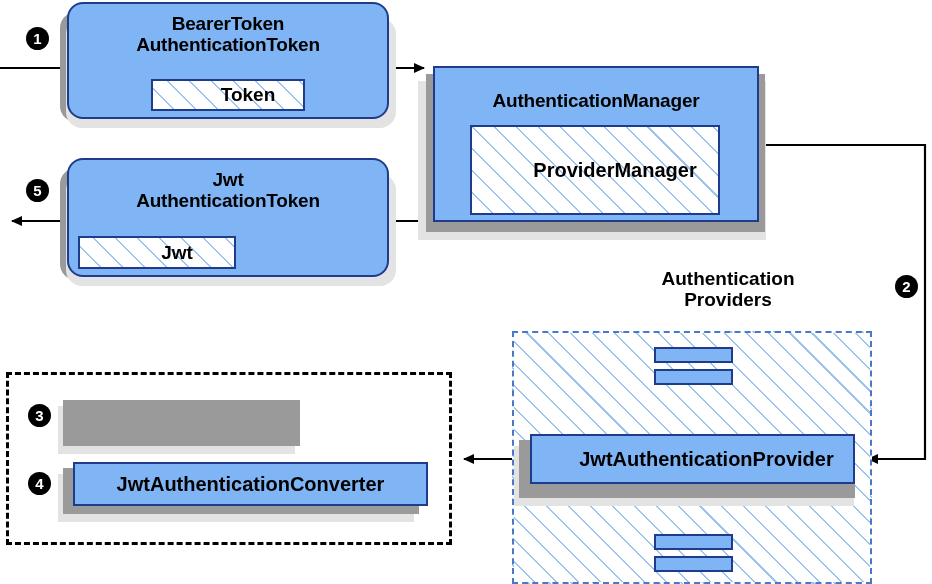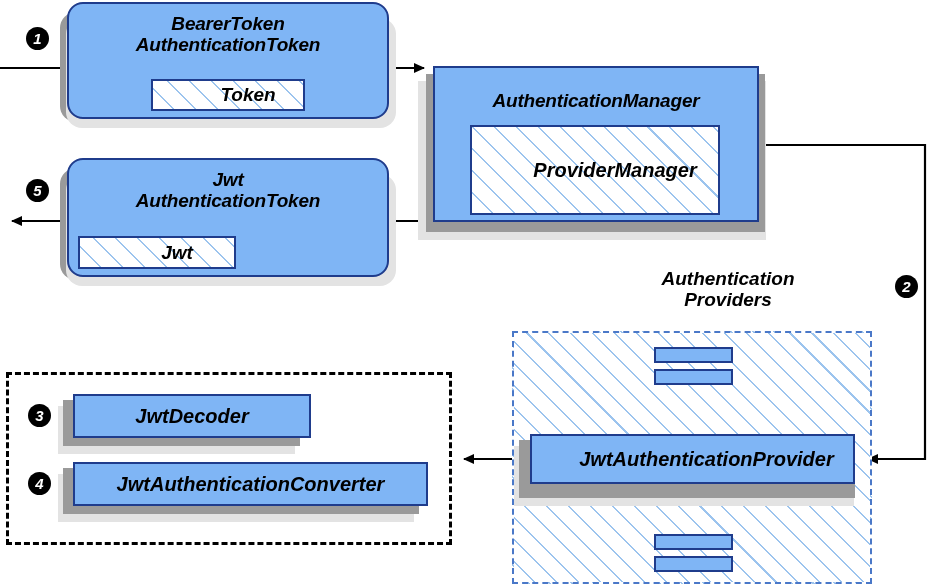--- a/index.html
+++ b/index.html
@@ -1,18 +1,18 @@
 <!DOCTYPE html>
 <html><head>
 <meta charset="utf-8">
 <style>
   html,body{margin:0;padding:0;background:#ffffff;}
   body{width:932px;height:584px;position:relative;overflow:hidden;
        font-family:"Liberation Sans",sans-serif;color:#000;}
-  .stage{position:absolute;left:0;top:0;width:932px;height:584px;font-style:italic;}
+  .stage{position:absolute;left:0;top:0;width:932px;height:584px;}
 
   
   .node{position:absolute;box-sizing:border-box;}
   .blue{background:#7FB5F5;border:2px solid #1F3C8C;}
   .rounded{border-radius:16px;}
   .shadow-a{position:absolute;background:#9a9a9a;}
   .shadow-b{position:absolute;background:#e3e3e3;}
 
   .title{position:absolute;width:100%;text-align:center;font-weight:bold;
          line-height:1.12;letter-spacing:-0.2px;}
@@ -144,24 +144,20 @@
     <span style="font-size:20px;font-weight:bold;margin-left:28px;">JwtAuthenticationProvider</span>
   </div>
 
   <div class="node blue" style="left:654px;top:534px;width:79px;height:16px;border-width:2px;"></div>
   <div class="node blue" style="left:654px;top:556px;width:79px;height:16px;border-width:2px;"></div>
 
   <div class="dashed-black" style="left:6px;top:372px;width:446px;height:173px;"></div>
 
   <div class="shadow-b" style="left:58px;top:406px;width:237px;height:48px;"></div>
   <div class="shadow-a" style="left:63px;top:400px;width:237px;height:46px;"></div>
-  <div class="node blue" style="left:73px;top:394px;width:238px;height:44px;border-width:2px;
-              display:flex;align-items:center;justify-content:center;">
-    <span style="font-size:20px;font-weight:bold;">JwtDecoder</span>
-  </div>
   <div class="callout" style="left:28px;top:404px;">
     <span>3</span>
   </div>
 
   <div class="shadow-b" style="left:58px;top:474px;width:356px;height:48px;"></div>
   <div class="shadow-a" style="left:63px;top:468px;width:356px;height:46px;"></div>
   <div class="node blue" style="left:73px;top:462px;width:355px;height:44px;border-width:2px;
               display:flex;align-items:center;justify-content:center;">
     <span style="font-size:20px;font-weight:bold;">JwtAuthenticationConverter</span>
   </div>

